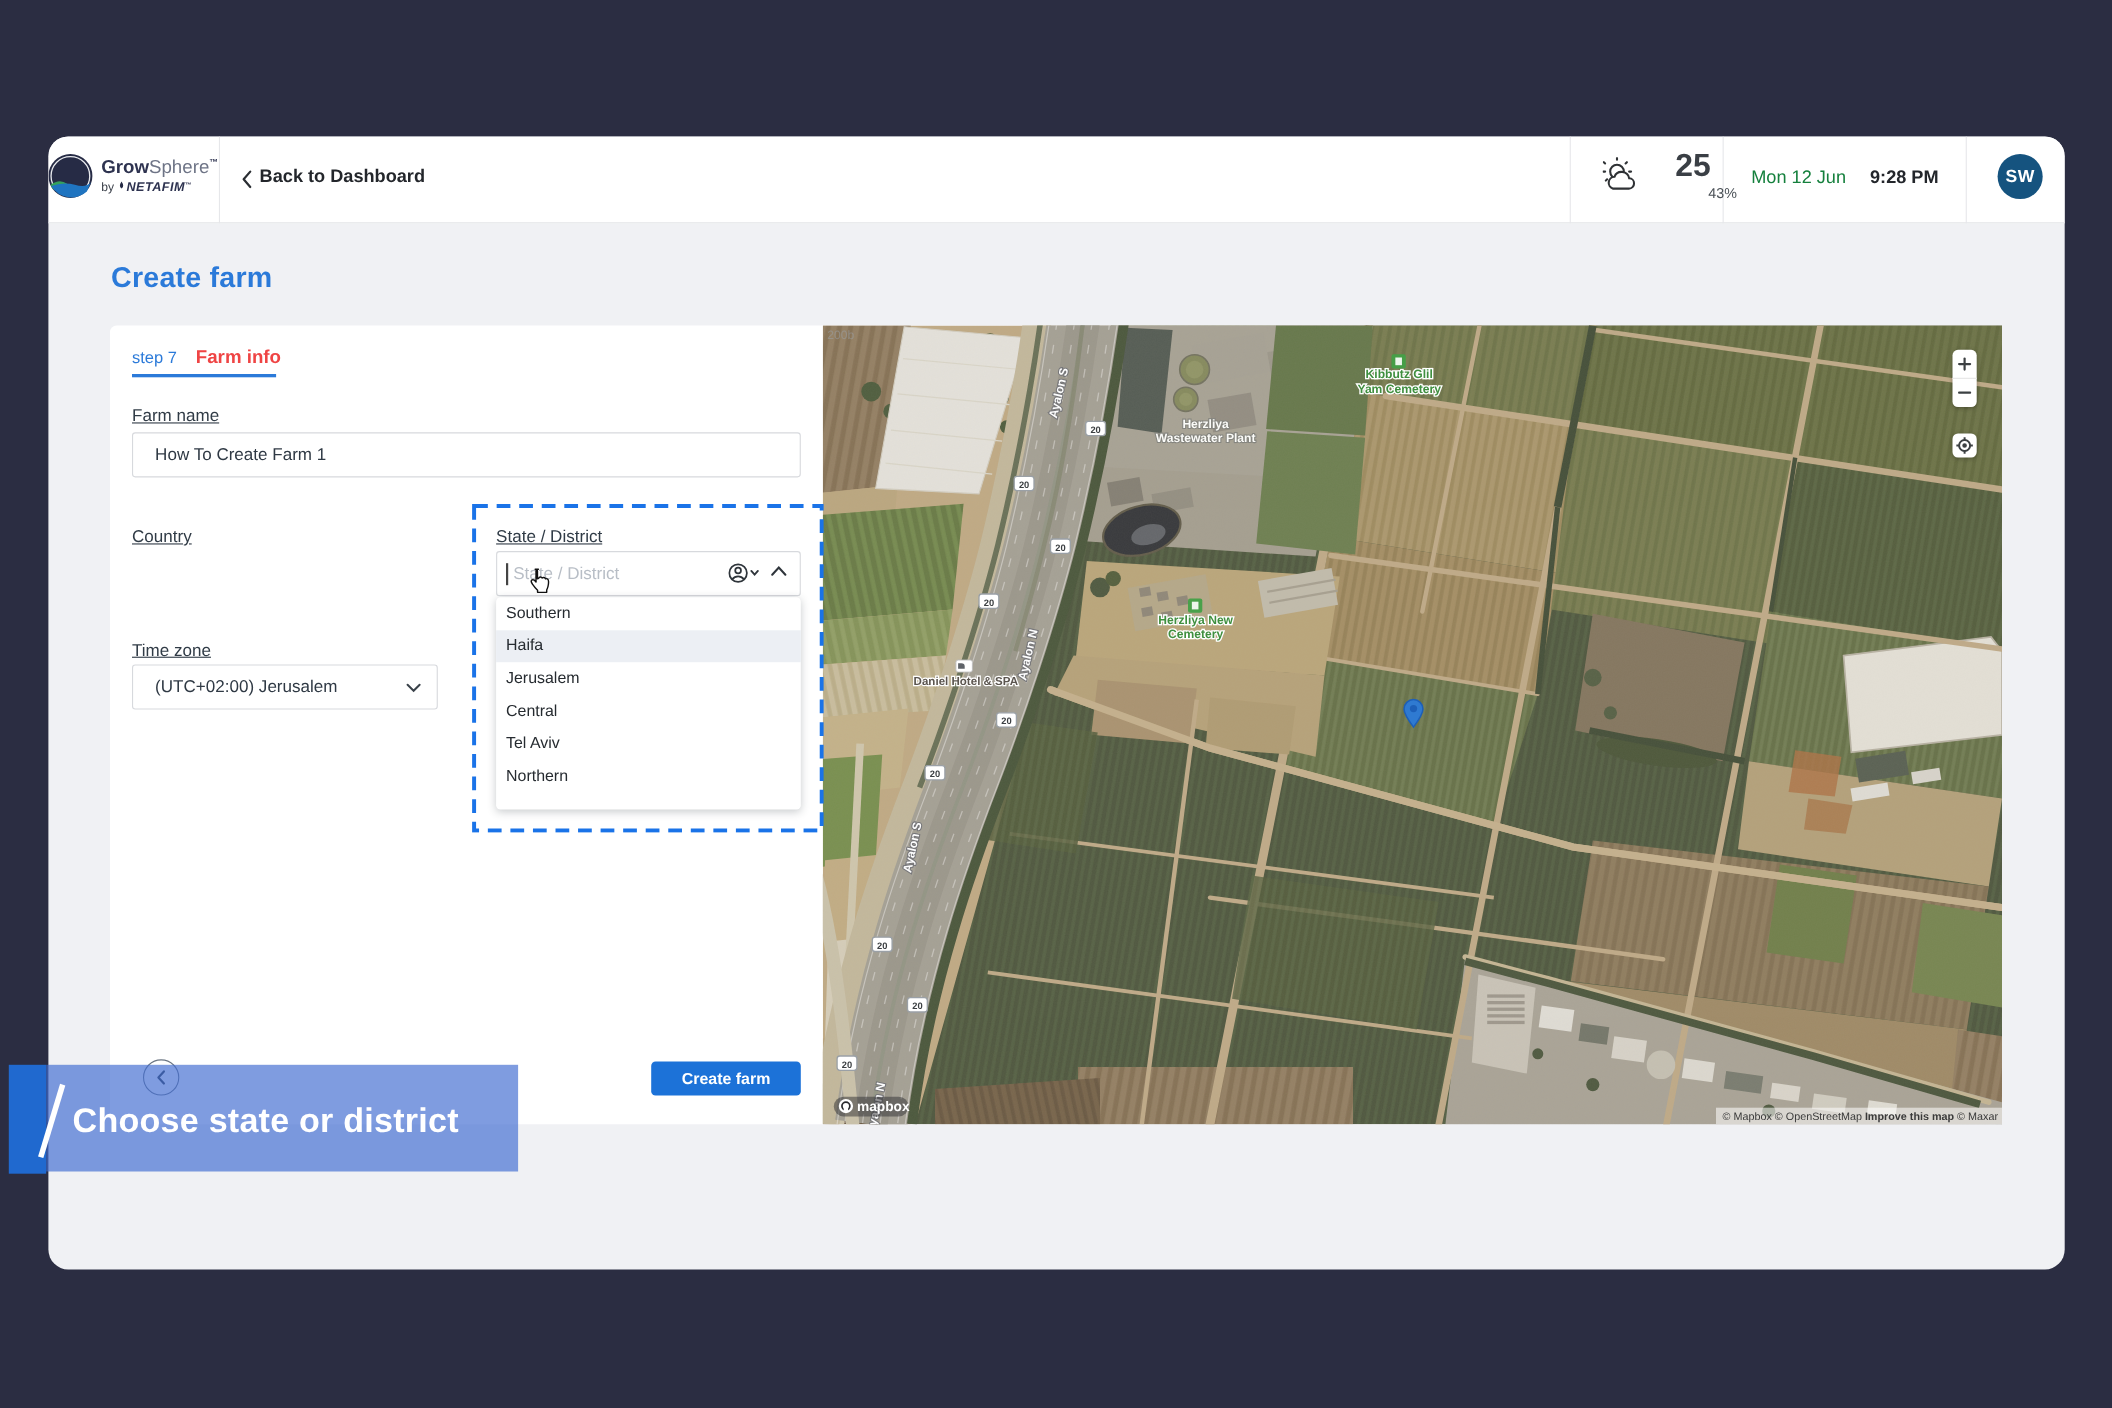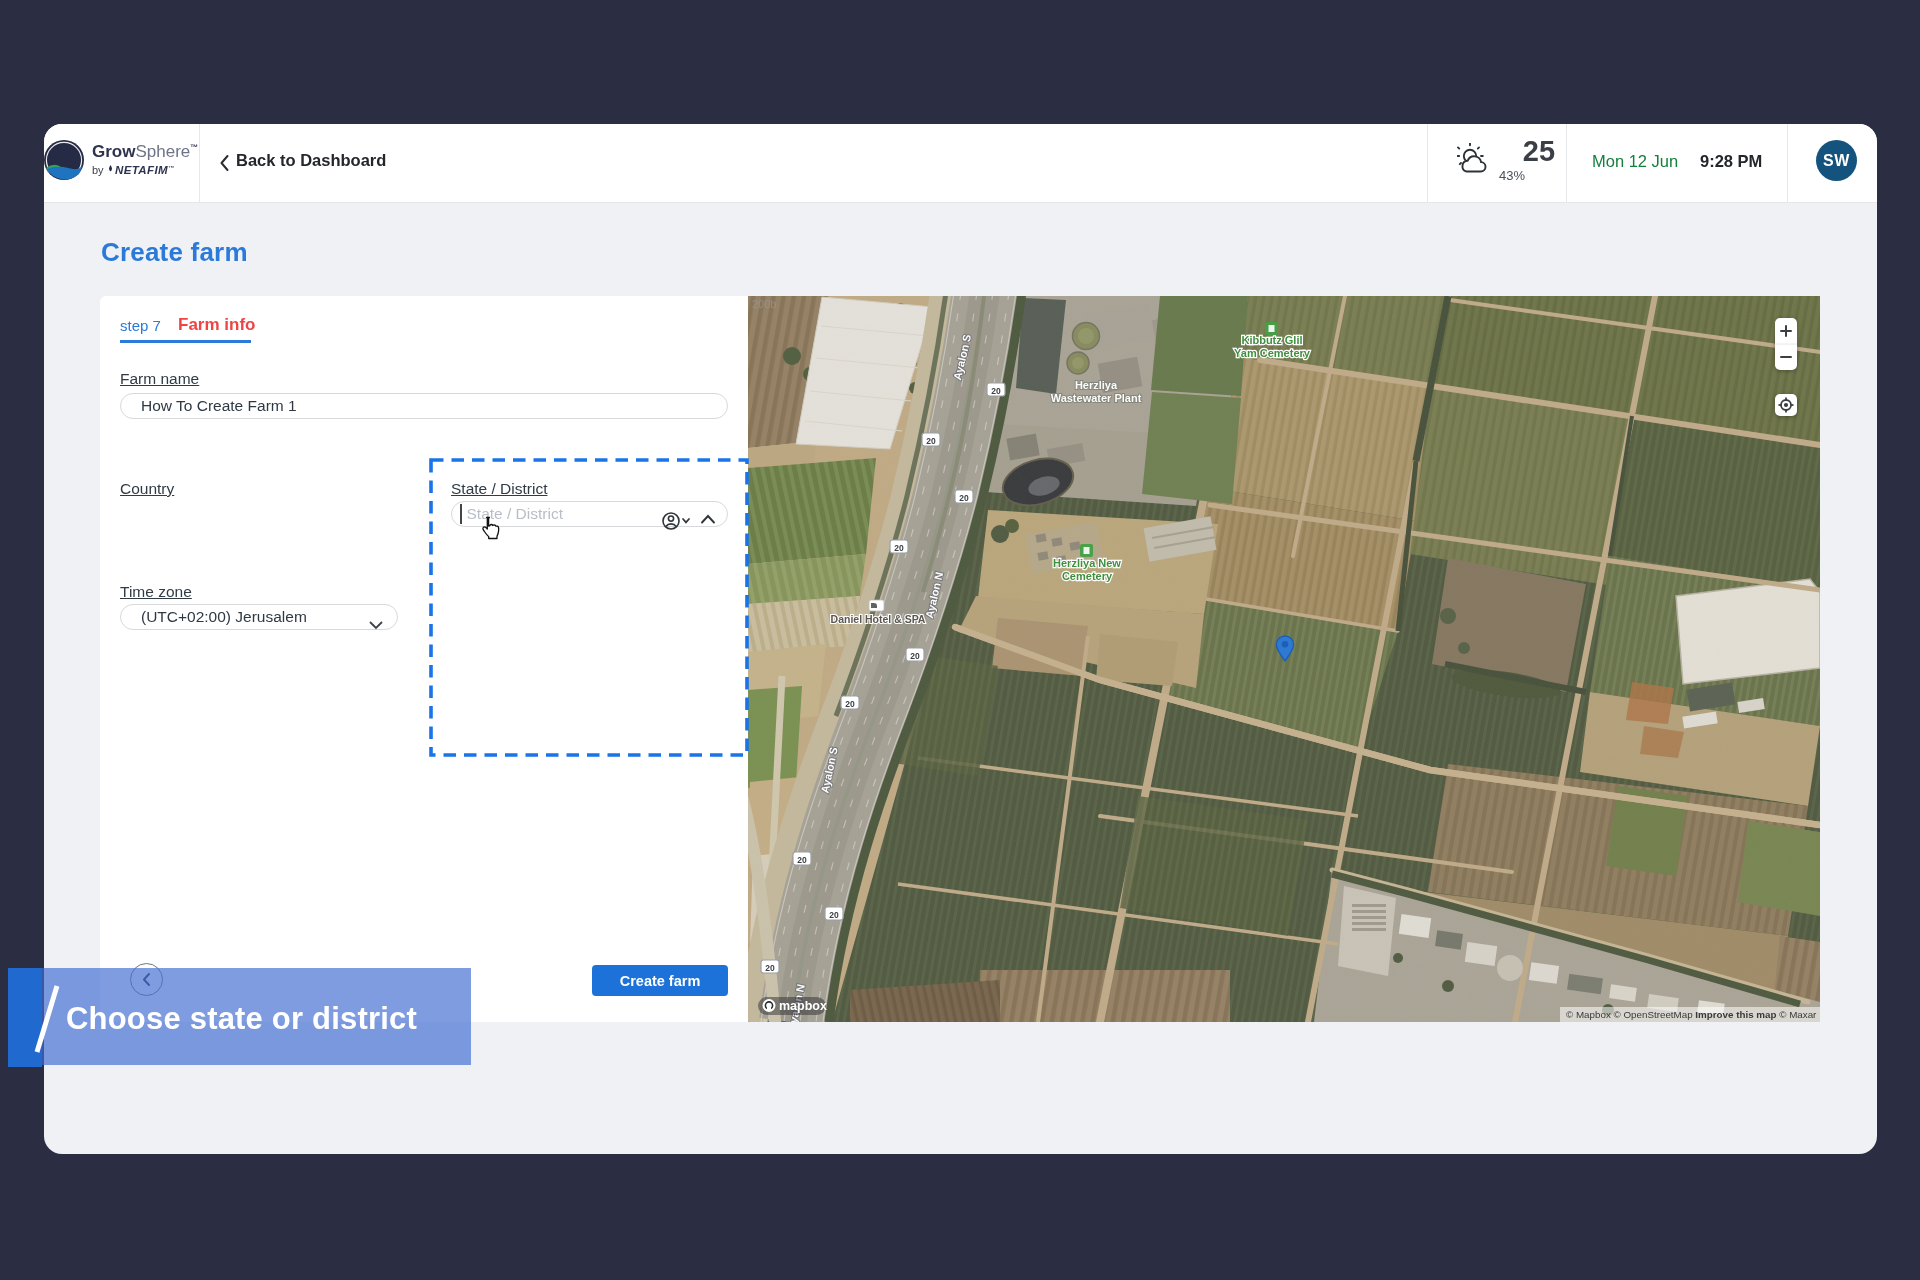--- a/index.html
+++ b/index.html
@@ -4,21 +4,21 @@
 <style>
   * { margin:0; padding:0; box-sizing:border-box; }
   html,body { width:1920px; height:1280px; background:#2b2d42; font-family:"Liberation Sans",sans-serif; position:relative; overflow:hidden; }
   .abs { position:absolute; }
   .card { position:absolute; left:44px; top:124px; width:1833px; height:1030px; background:#f0f1f4; border-radius:18px; overflow:hidden; }
   .hdr { position:absolute; left:0; top:0; width:100%; height:79px; background:#fff; border-bottom:1px solid #e5e6e9; }
   .vsep { position:absolute; top:0; width:1px; height:79px; background:#e6e7ea; }
   .title { position:absolute; left:57px; top:113px; font-size:26px; font-weight:700; color:#2b7ad9; letter-spacing:0.2px; }
   .panel { position:absolute; left:56px; top:172px; width:1720px; height:726px; background:#fff; border-radius:6px; }
   .lbl { position:absolute; font-size:15.5px; color:#303b46;text-decoration:underline; }
-  .inp { position:absolute; height:26px; background:#fff; border:1.5px solid #d7d9dd; border-radius:14px; font-size:15.5px; color:#2f3944; display:flex; align-items:center; padding-left:20px; }
+  .inp { position:absolute; height:41px; background:#fff; border:1.5px solid #d7d9dd; border-radius:3px; font-size:15.5px; color:#2f3944; display:flex; align-items:center; padding-left:20px; }
   .ddl { position:absolute; left:351px; top:247px; width:277px; height:193px; background:#fff; border-radius:4px; box-shadow:0 2px 8px rgba(40,50,60,.25); padding-top:0px; font-size:14.5px; color:#262b30; z-index:5; }
   .ddl div { height:29.6px; display:flex; align-items:center; padding-left:9px; }
   .btn { position:absolute; left:492px; top:669px; width:136px; height:31px; background:#1c72d8; border-radius:4px; color:#fff; font-size:14.5px; font-weight:700; display:flex; align-items:center; justify-content:center; }
   .banner-text { position:absolute; left:66px; top:1001px; font-size:31px; font-weight:700; color:#fff; z-index:21; letter-spacing:0.2px; }
 </style>
 </head>
 <body>
 <div class="card">
   <div class="hdr"></div>
   <div class="vsep" style="left:155px"></div>
@@ -48,21 +48,21 @@
       <line x1="13" y1="2.2" x2="13" y2="0.6"></line>
         <line x1="20.8" y1="5.6" x2="22" y2="4.4"></line>
         <line x1="24" y1="13" x2="25.8" y2="13"></line>
         <line x1="2.2" y1="5.6" x2="1" y2="4.4"></line>
         <line x1="2.2" y1="13" x2="0.5" y2="13"></line>
         <line x1="4" y1="20" x2="2.8" y2="21.2"></line>
       <path d="M9.5 28.5 a5.5 5.5 0 0 1 1.2 -10.8 a7 7 0 0 1 13.4 1.4 a4.6 4.6 0 0 1 4.4 4.7 a4.7 4.7 0 0 1 -4.7 4.7 Z" fill="#fff"></path>
     </g>
   </svg>
   <div class="abs" style="left:1455px;top:11px;width:80px;text-align:center;font-size:29px;font-weight:600;color:#3a3f45">25</div>
-  <div class="abs" style="left:1455px;top:44px;width:80px;text-align:left;font-size:13px;color:#4b5157">43%</div>
+  <div class="abs" style="left:1455px;top:44px;width:80px;text-align:right;font-size:13px;color:#4b5157">43%</div>
   <div class="abs" style="left:1548px;top:28px;font-size:16.5px;font-weight:400;color:#15803d">Mon 12 Jun</div>
   <div class="abs" style="left:1656px;top:28px;font-size:16.5px;font-weight:700;color:#23262b">9:28 PM</div>
   <div class="abs" style="left:1772px;top:16px;width:41px;height:41px;border-radius:50%;background:#15537f;color:#fff;font-size:16px;font-weight:700;display:flex;align-items:center;justify-content:center;letter-spacing:0.5px">SW</div>
 
   <div class="title">Create farm</div>
   <div class="panel">
     <div class="abs" style="left:20px;top:21px;font-size:15px;color:#2b7ad9">step 7</div>
     <div class="abs" style="left:78px;top:19px;font-size:17px;font-weight:600;color:#ef4444">Farm info</div>
     <div class="abs" style="left:20px;top:44px;width:131px;height:2.5px;background:#2b7ad9"></div>
     <div class="lbl" style="left:20px;top:74px">Farm name</div>
@@ -85,20 +85,28 @@
       <path d="M3.8 15.5 a6.5 6.5 0 0 1 10.4 0" fill="none" stroke="#2f353b" stroke-width="1.6"></path>
       <polyline points="21,8 24,11.4 27,8" fill="none" stroke="#2f353b" stroke-width="1.7" stroke-linecap="round"></polyline>
     </svg>
     <svg class="abs" style="left:600px;top:218px" width="16" height="11" viewBox="0 0 16 11">
         <polyline points="2,8.5 8,2 14,8.5" fill="none" stroke="#2f353b" stroke-width="1.9" stroke-linecap="round"></polyline>
       </svg>
 
     <svg class="abs" style="left:379px;top:220px;z-index:8" width="22" height="26" viewBox="0 0 22 26">
       <path d="M7.5 1.5 c1.4 0 2.1 0.9 2.1 2.1 l0 6.5 1.1 -0.3 c0 0 0.3 -1.3 1.6 -1.3 c0.8 0 1.3 0.5 1.5 1 c0.4 -0.4 1 -0.6 1.6 -0.5 c0.8 0.1 1.3 0.6 1.5 1.2 c0.5 -0.2 1.1 -0.2 1.6 0 c1 0.4 1.2 1.3 1.2 2.6 c0 0.8 -0.1 2.6 -0.5 4.2 c-0.4 1.6 -1.2 3.3 -1.2 3.3 l0 2.2 -8.3 0 0 -1.9 c-1.6 -1.5 -3.3 -3.6 -4.3 -5.1 c-0.8 -1.2 -2.1 -2.9 -1.3 -3.9 c0.6 -0.8 1.9 -0.8 2.7 -0.2 c0.6 0.5 1.5 1.7 1.5 1.7 l0 -9.5 c0 -1.2 0.8 -2.1 2.2 -2.1 Z" fill="#fff" stroke="#111" stroke-width="1.3" stroke-linejoin="round"></path>
     </svg>
+    <div class="ddl">
+      <div>Southern</div>
+      <div style="background:#eceff4">Haifa</div>
+      <div>Jerusalem</div>
+      <div>Central</div>
+      <div>Tel Aviv</div>
+      <div>Northern</div>
+    </div>
     <div class="btn">Create farm</div>
   </div>
 
   <svg class="abs" style="left:385px;top:334px;z-index:6" width="320" height="299" viewBox="0 0 320 299">
     <rect x="2" y="2" width="316" height="295" fill="none" stroke="#1a73e8" stroke-width="3.6" stroke-dasharray="12.5 8"></rect>
   </svg>
 
   <svg class="abs" style="left:704px;top:172px" width="1072" height="726" viewBox="0 0 1072 726">
 <defs>
  <pattern id="pDark" width="7" height="7" patternUnits="userSpaceOnUse" patternTransform="rotate(10)">

